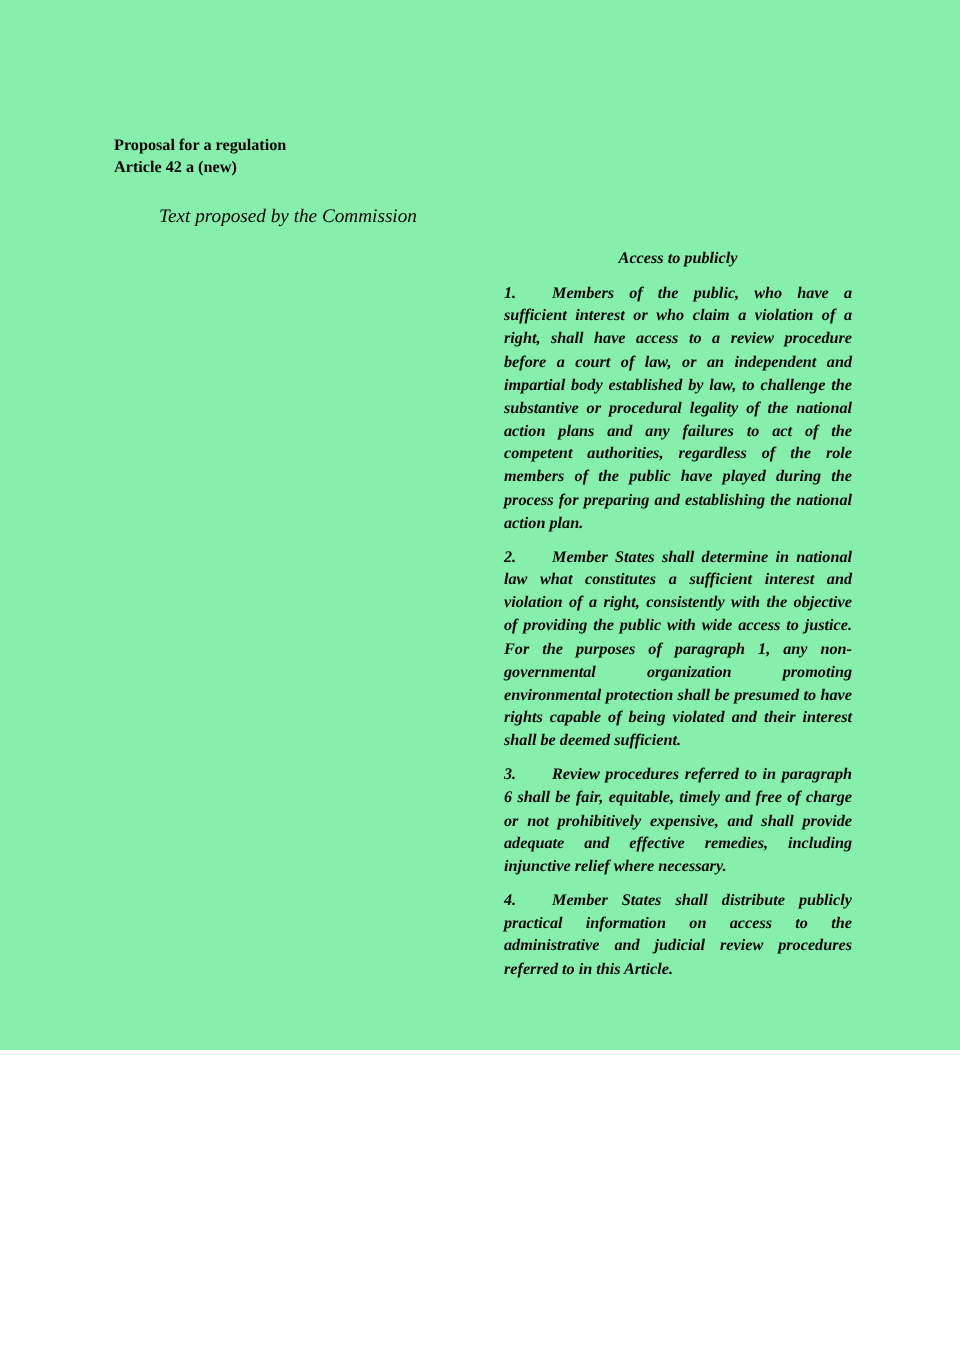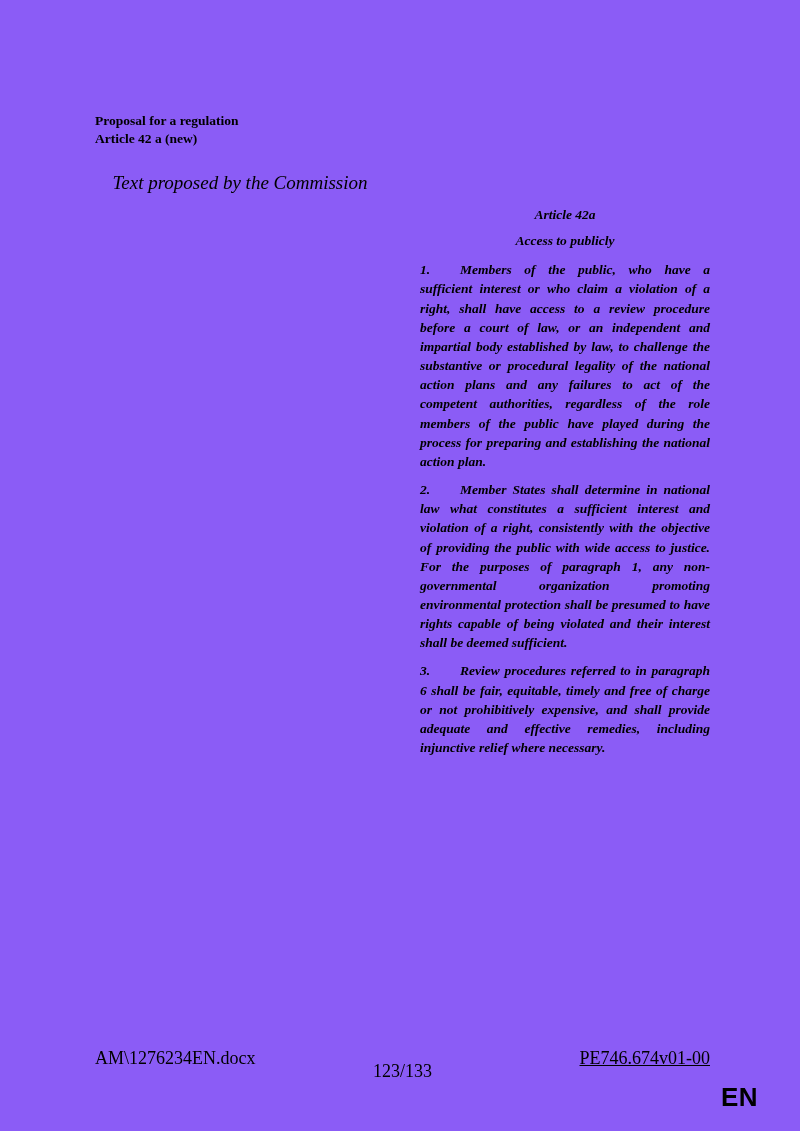--- a/index.html
+++ b/index.html
@@ -1,41 +1,41 @@
 <!DOCTYPE html>
 <html><head>
 <meta charset="utf-8">
 <style>
   * { margin: 0; padding: 0; box-sizing: border-box; }
   html, body { background: #ffffff; }
   .page {
     position: relative;
     width: 800px;
-    height: 1131px;
-    background: #8b5cf6;
+    height: 875px;
+    background: #86efac;
     font-family: "Liberation Serif", serif;
     color: #000000;
     overflow: hidden;
   }
   .doc-header {
     position: absolute;
     left: 95px;
     top: 112px;
     font-weight: bold;
     font-size: 13.5px;
     line-height: 1.3;
   }
   .col-headings {
     position: absolute;
     left: 95px;
     top: 172px;
     width: 615px;
     display: flex;
     font-style: italic;
-    font-size: 19px;
+    font-size: 16px;
   }
   .col-heading-left  { width: 290px; text-align: center; }
   .col-heading-gap   { width: 35px; }
   .col-heading-right { width: 290px; text-align: center; }
   .amendment {
     position: absolute;
     left: 420px;
     top: 205px;
     width: 290px;
     font-weight: bold;
@@ -88,26 +88,26 @@
     <div>Proposal for a regulation</div>
     <div>Article 42 a (new)</div>
   </div>
 
   <div class="col-headings">
     <div class="col-heading-left">Text proposed by the Commission</div>
     <div class="col-heading-gap"></div>
   </div>
 
   <div class="amendment">
-    <div class="amend-title">Article 42a</div>
     <div class="amend-subtitle">Access to publicly</div>
     <div>
         <div class="para"><span class="para-num">1.</span><span>Members of the public, who have a sufficient interest or who claim a violation of a right, shall have access to a review procedure before a court of law, or an independent and impartial body established by law, to challenge the substantive or procedural legality of the national action plans and any failures to act of the competent authorities, regardless of the role members of the public have played during the process for preparing and establishing the national action plan.</span></div>
         <div class="para"><span class="para-num">2.</span><span>Member States shall determine in national law what constitutes a sufficient interest and violation of a right, consistently with the objective of providing the public with wide access to justice. For the purposes of paragraph 1, any non-governmental organization promoting environmental protection shall be presumed to have rights capable of being violated and their interest shall be deemed sufficient.</span></div>
         <div class="para"><span class="para-num">3.</span><span>Review procedures referred to in paragraph 6 shall be fair, equitable, timely and free of charge or not prohibitively expensive, and shall provide adequate and effective remedies, including injunctive relief where necessary.</span></div>
+        <div class="para"><span class="para-num">4.</span><span>Member States shall distribute publicly practical information on access to the administrative and judicial review procedures referred to in this Article.</span></div>
       </div>
   </div>
 
   <div class="footer">
     <div class="footer-left">AM\1276234EN.docx</div>
     <div class="footer-center">123/133</div>
     <div class="footer-right">PE746.674v01-00</div>
   </div>
 
   <div class="lang-mark">EN</div>

